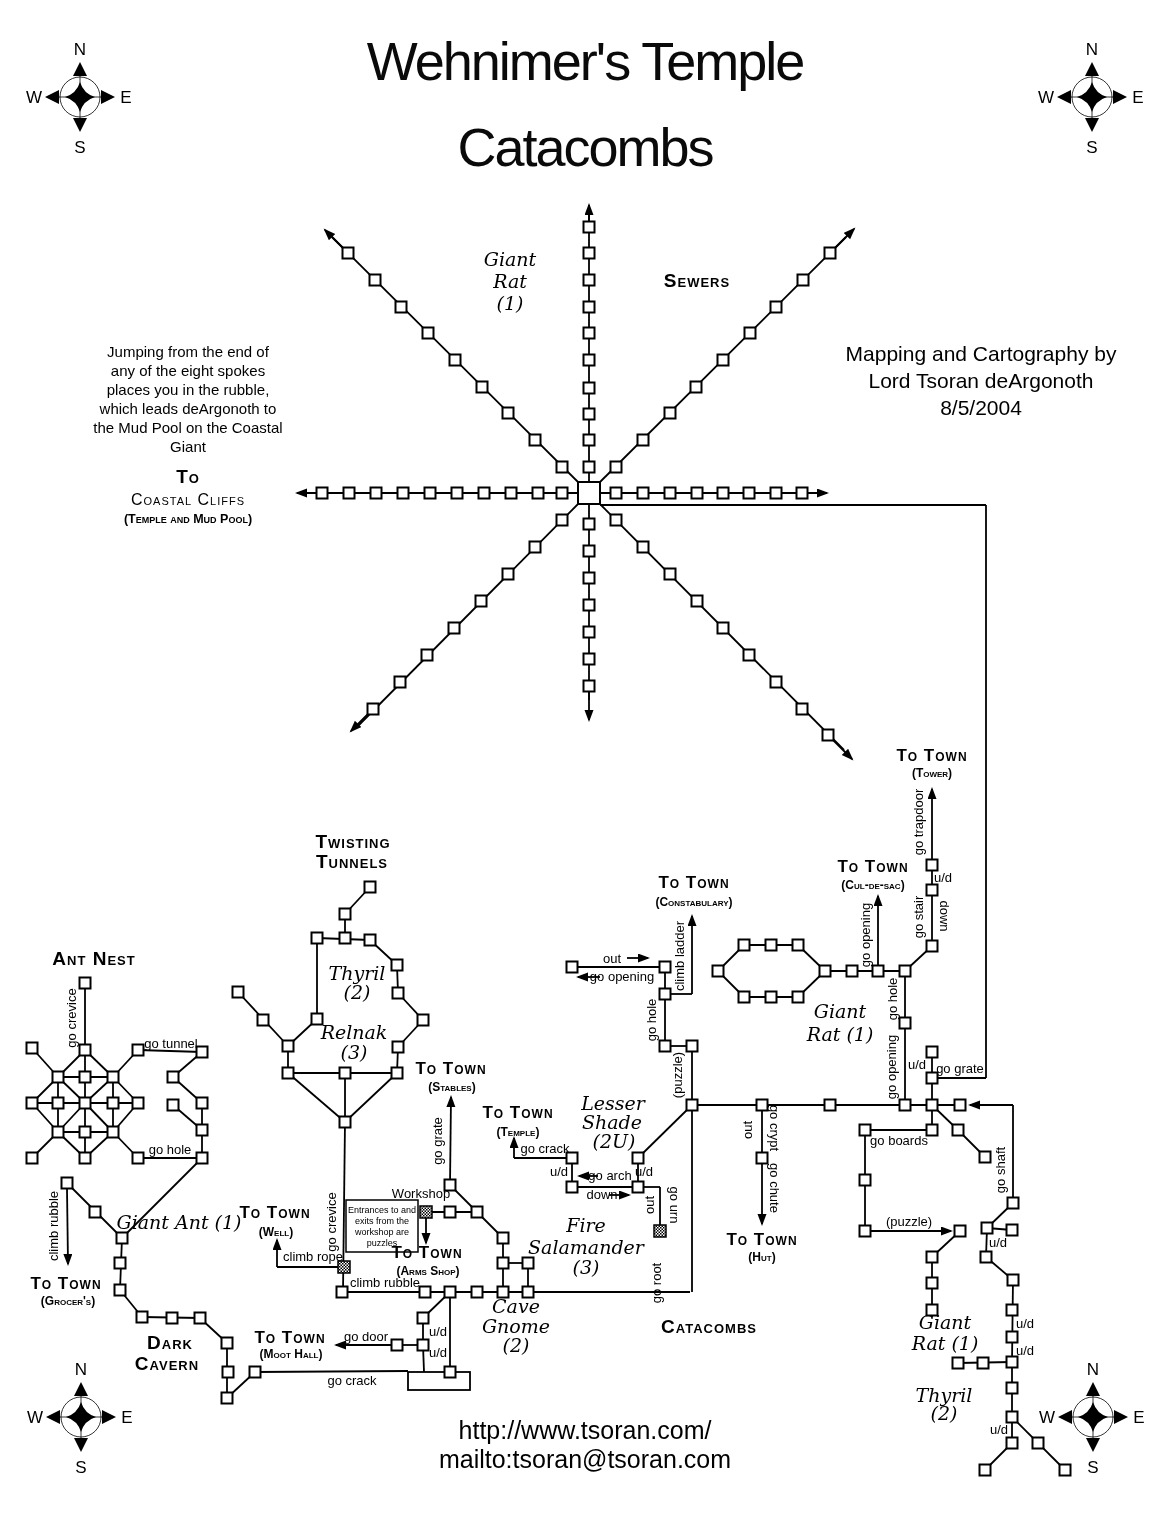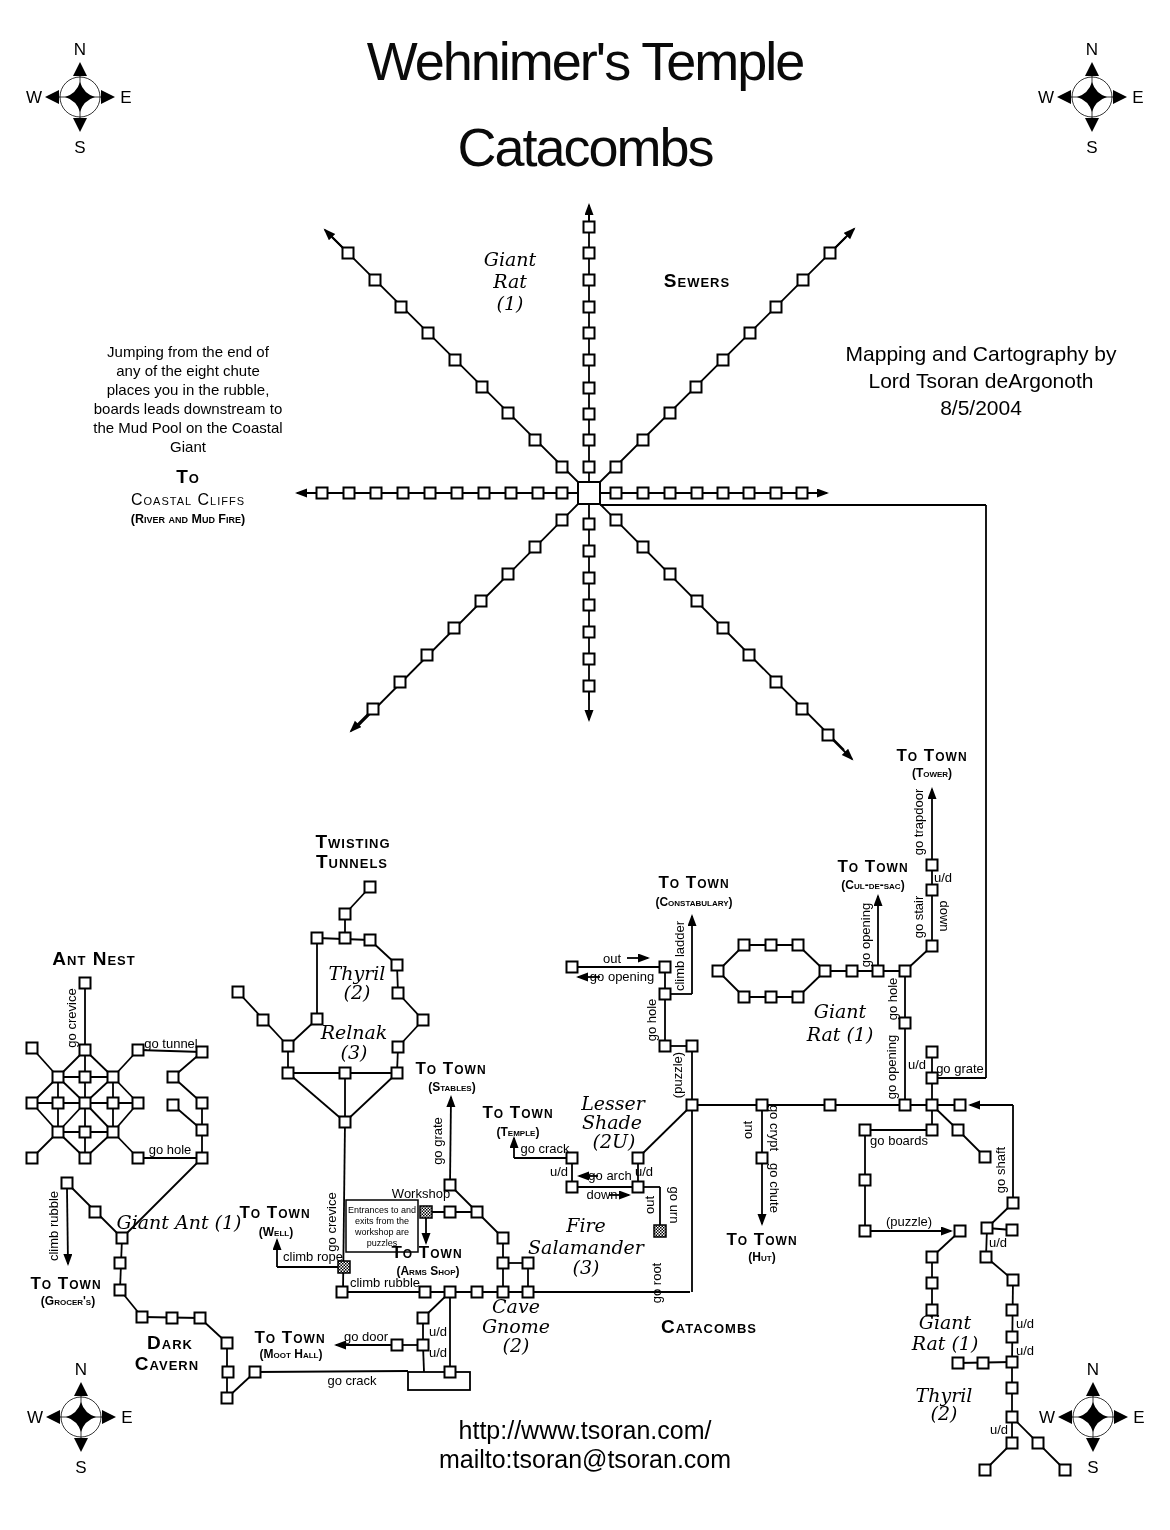--- a/index.html
+++ b/index.html
@@ -573,30 +573,30 @@
   </div>
 
   <div class="abs" id="credits">
     <div>Mapping and Cartography by</div>
     <div>Lord Tsoran deArgonoth</div>
     <div>8/5/2004</div>
   </div>
 
   <div class="abs" id="rivernote">
     <div>Jumping from the end of</div>
-    <div>any of the eight chute</div>
+    <div>any of the eight spokes</div>
     <div>places you in the rubble,</div>
-    <div>boards leads downstream to</div>
+    <div>which leads deArgonoth to</div>
     <div>the Mud Pool on the Coastal</div>
     <div>Giant</div>
   </div>
 
   <div class="abs" id="coastal">
     <div class="to">To</div>
     <div class="nm">Coastal Cliffs</div>
-    <div class="sb">(River and Mud Fire)</div>
+    <div class="sb">(Temple and Mud Pool)</div>
   </div>
 
   <div class="abs" id="footer">
     <div>http://www.tsoran.com/</div>
     <div>mailto:tsoran@tsoran.com</div>
   </div>
 </div>
 
 </body></html>

